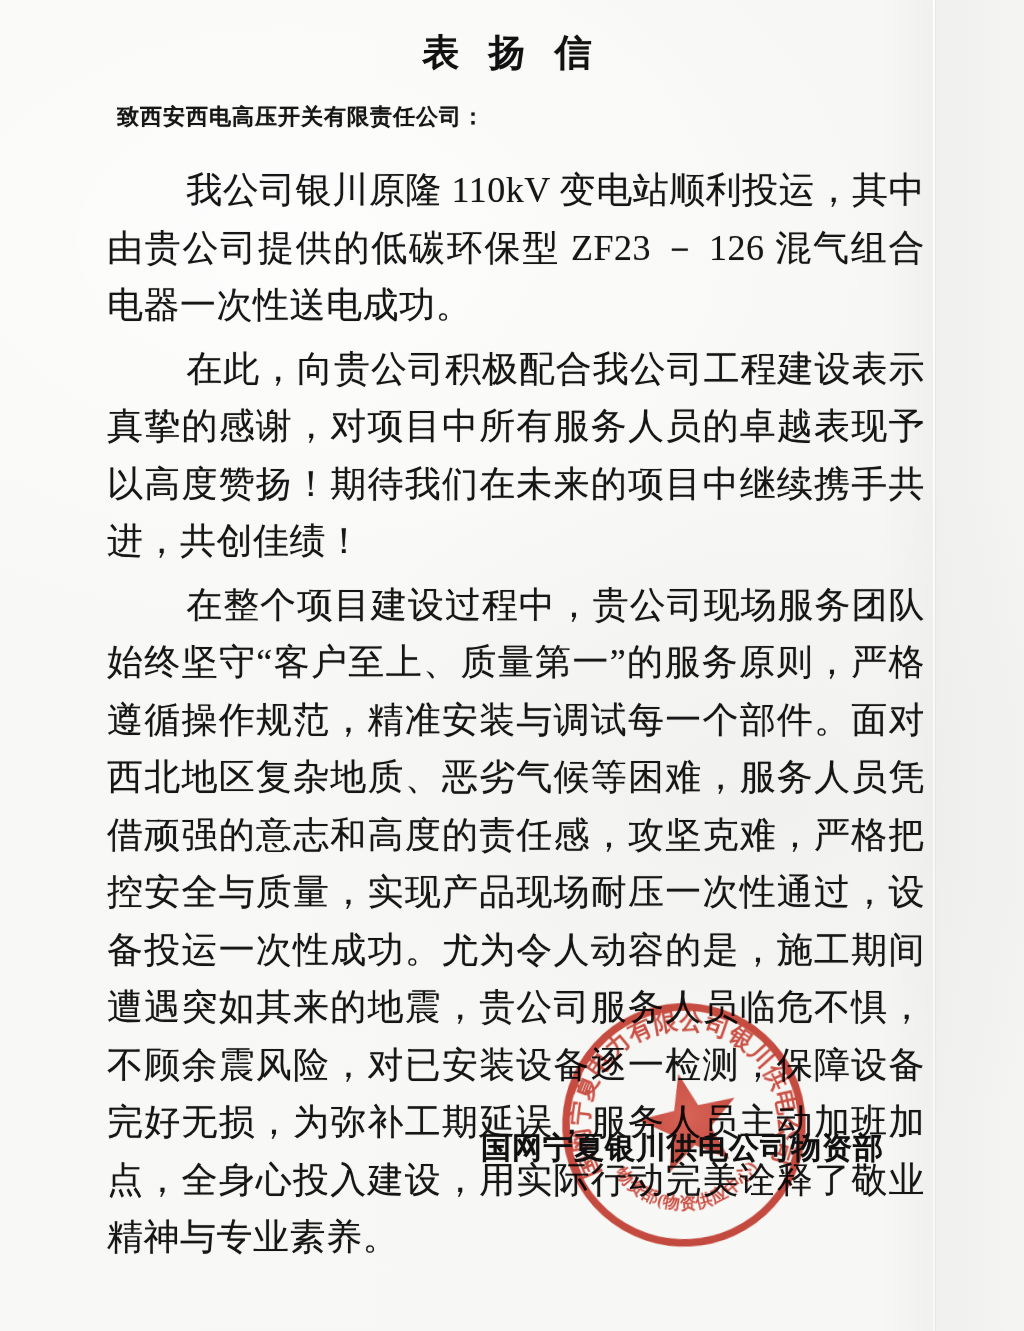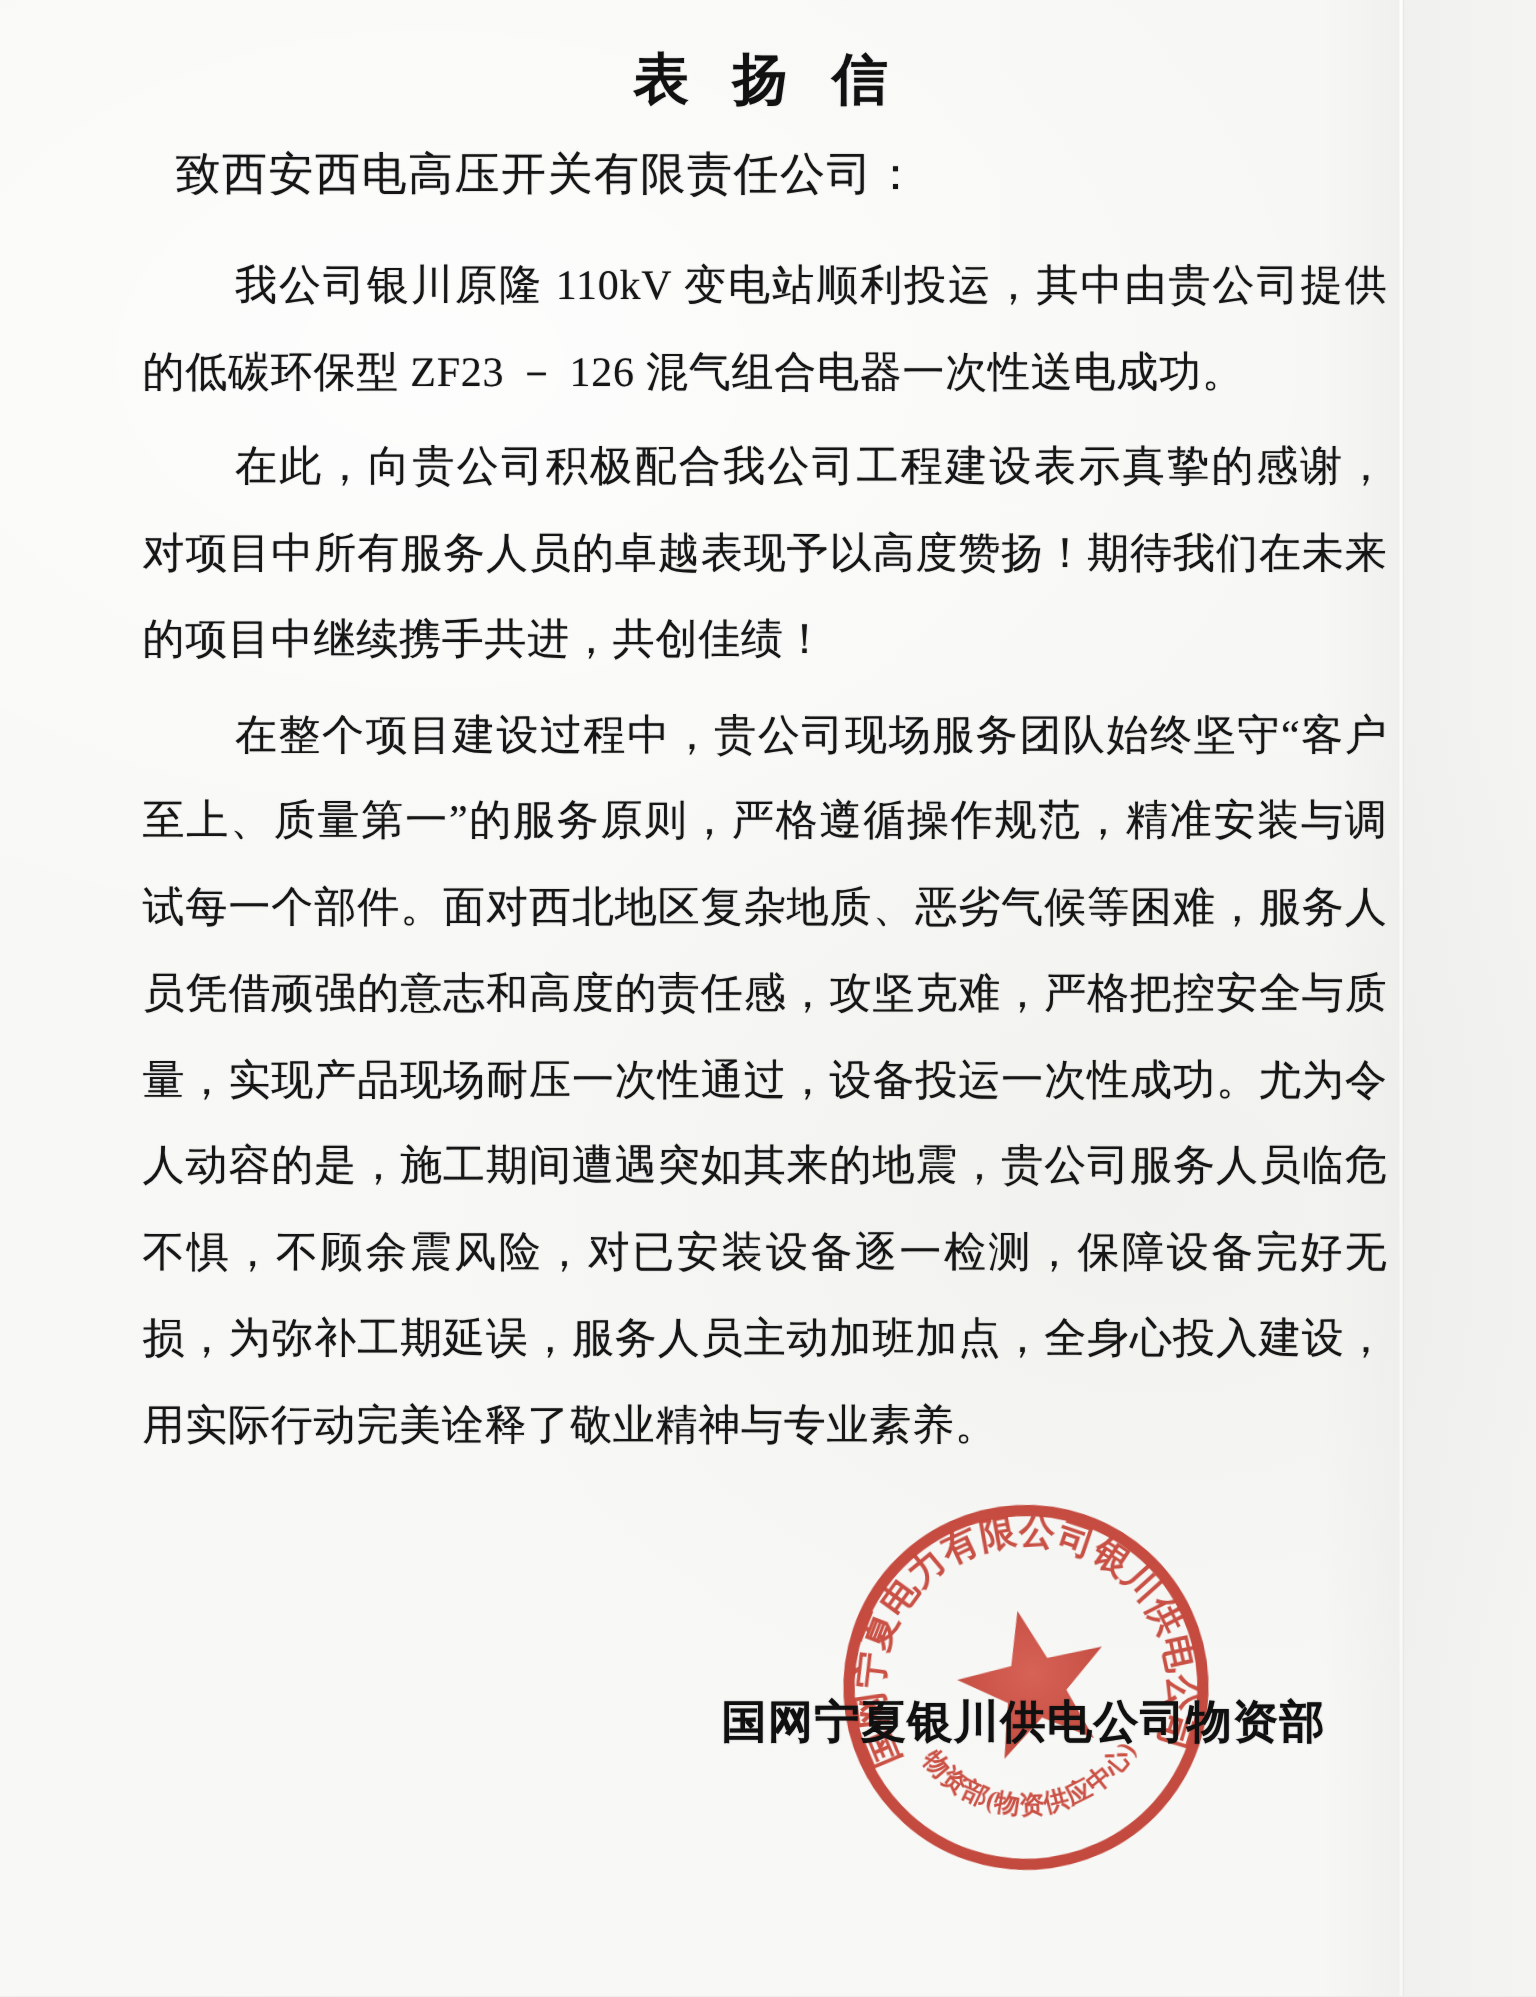--- a/index.html
+++ b/index.html
@@ -38,33 +38,33 @@
     color: #111;
     text-shadow: 0 0 1px rgba(30,30,30,0.45);
   }
   .content {
     position: absolute;
     top: 98px;
     left: 95px;
     width: 830px;
   }
   .salutation {
-    font-size: 30px;
-    font-weight: 400;
+    font-size: 22px;
+    font-weight: 700;
     line-height: 38px;
     margin: 0 0 26px 22px;
     letter-spacing: 1px;
     text-shadow: 0 0 1px rgba(30,30,30,0.45);
   }
   .body-text p {
-    font-size: 28px;
+    font-size: 36px;
     line-height: 57.5px;
     text-align: justify;
     text-indent: 2.2em;
-    margin: 0 0 6px 0;
+    margin: 0 0 6px 12px;
     letter-spacing: 0.5px;
     text-shadow: 0 0 1px rgba(30,30,30,0.4);
   }
   .signature {
     position: absolute;
     top: 1128px;
     left: 481px;
     font-size: 30px;
     font-weight: 700;
     letter-spacing: 1px;

